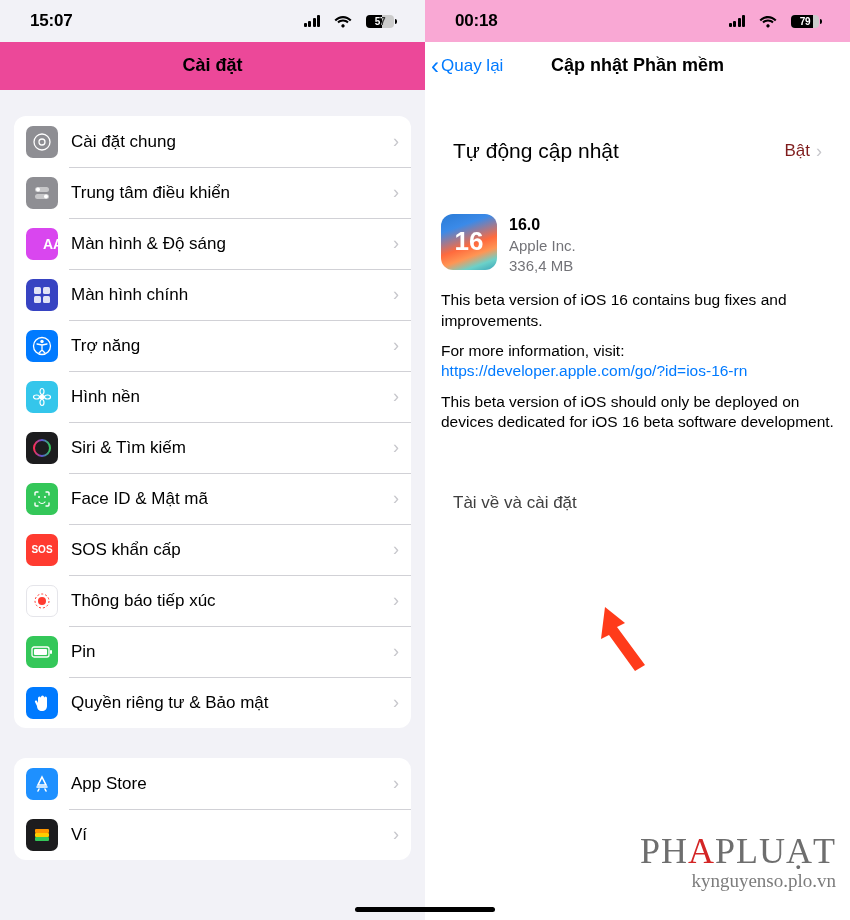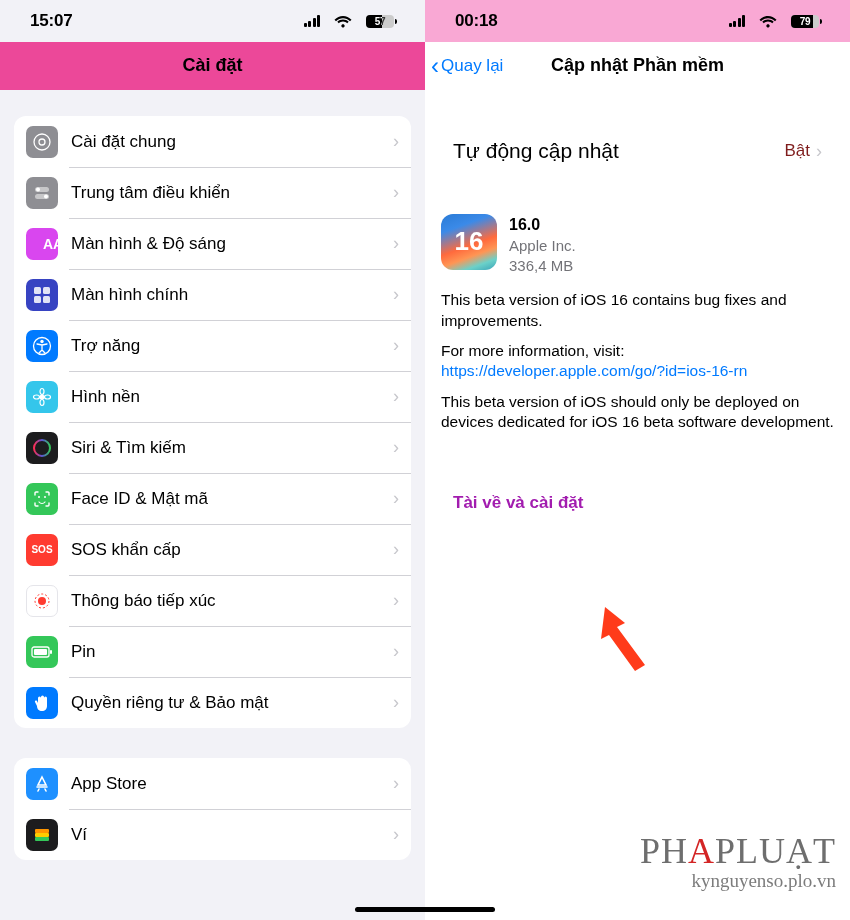--- a/index.html
+++ b/index.html
@@ -124,24 +124,23 @@
   }
   .update-title { font-size:16px; font-weight:600;}
   .update-sub { font-size:15px; color:#3c3c43; opacity:.72;}
   .info-card p { margin: 10px 0; color:#000; font-size:15.5px; line-height:1.32;}
   .info-card a { color:#007aff; text-decoration:none; word-break:break-all;}
   .action-row {
     background:#fff;
     border-radius:12px;
     margin-top:22px;
     padding:14px;
-    color:#a21caf;
+    color:#404040;
     font-size:17px;
     cursor:pointer;
-    font-weight:bold;
   }
   .simple-group { margin-top: 36px; }
   .home-ind {
     width:140px; height:5px; background:#000; border-radius:3px;
     position:absolute; bottom:8px; left:50%; transform:translateX(-50%);
   }
   .arrow-annot {
     position:absolute;
     left:595px;
     top:603px;

